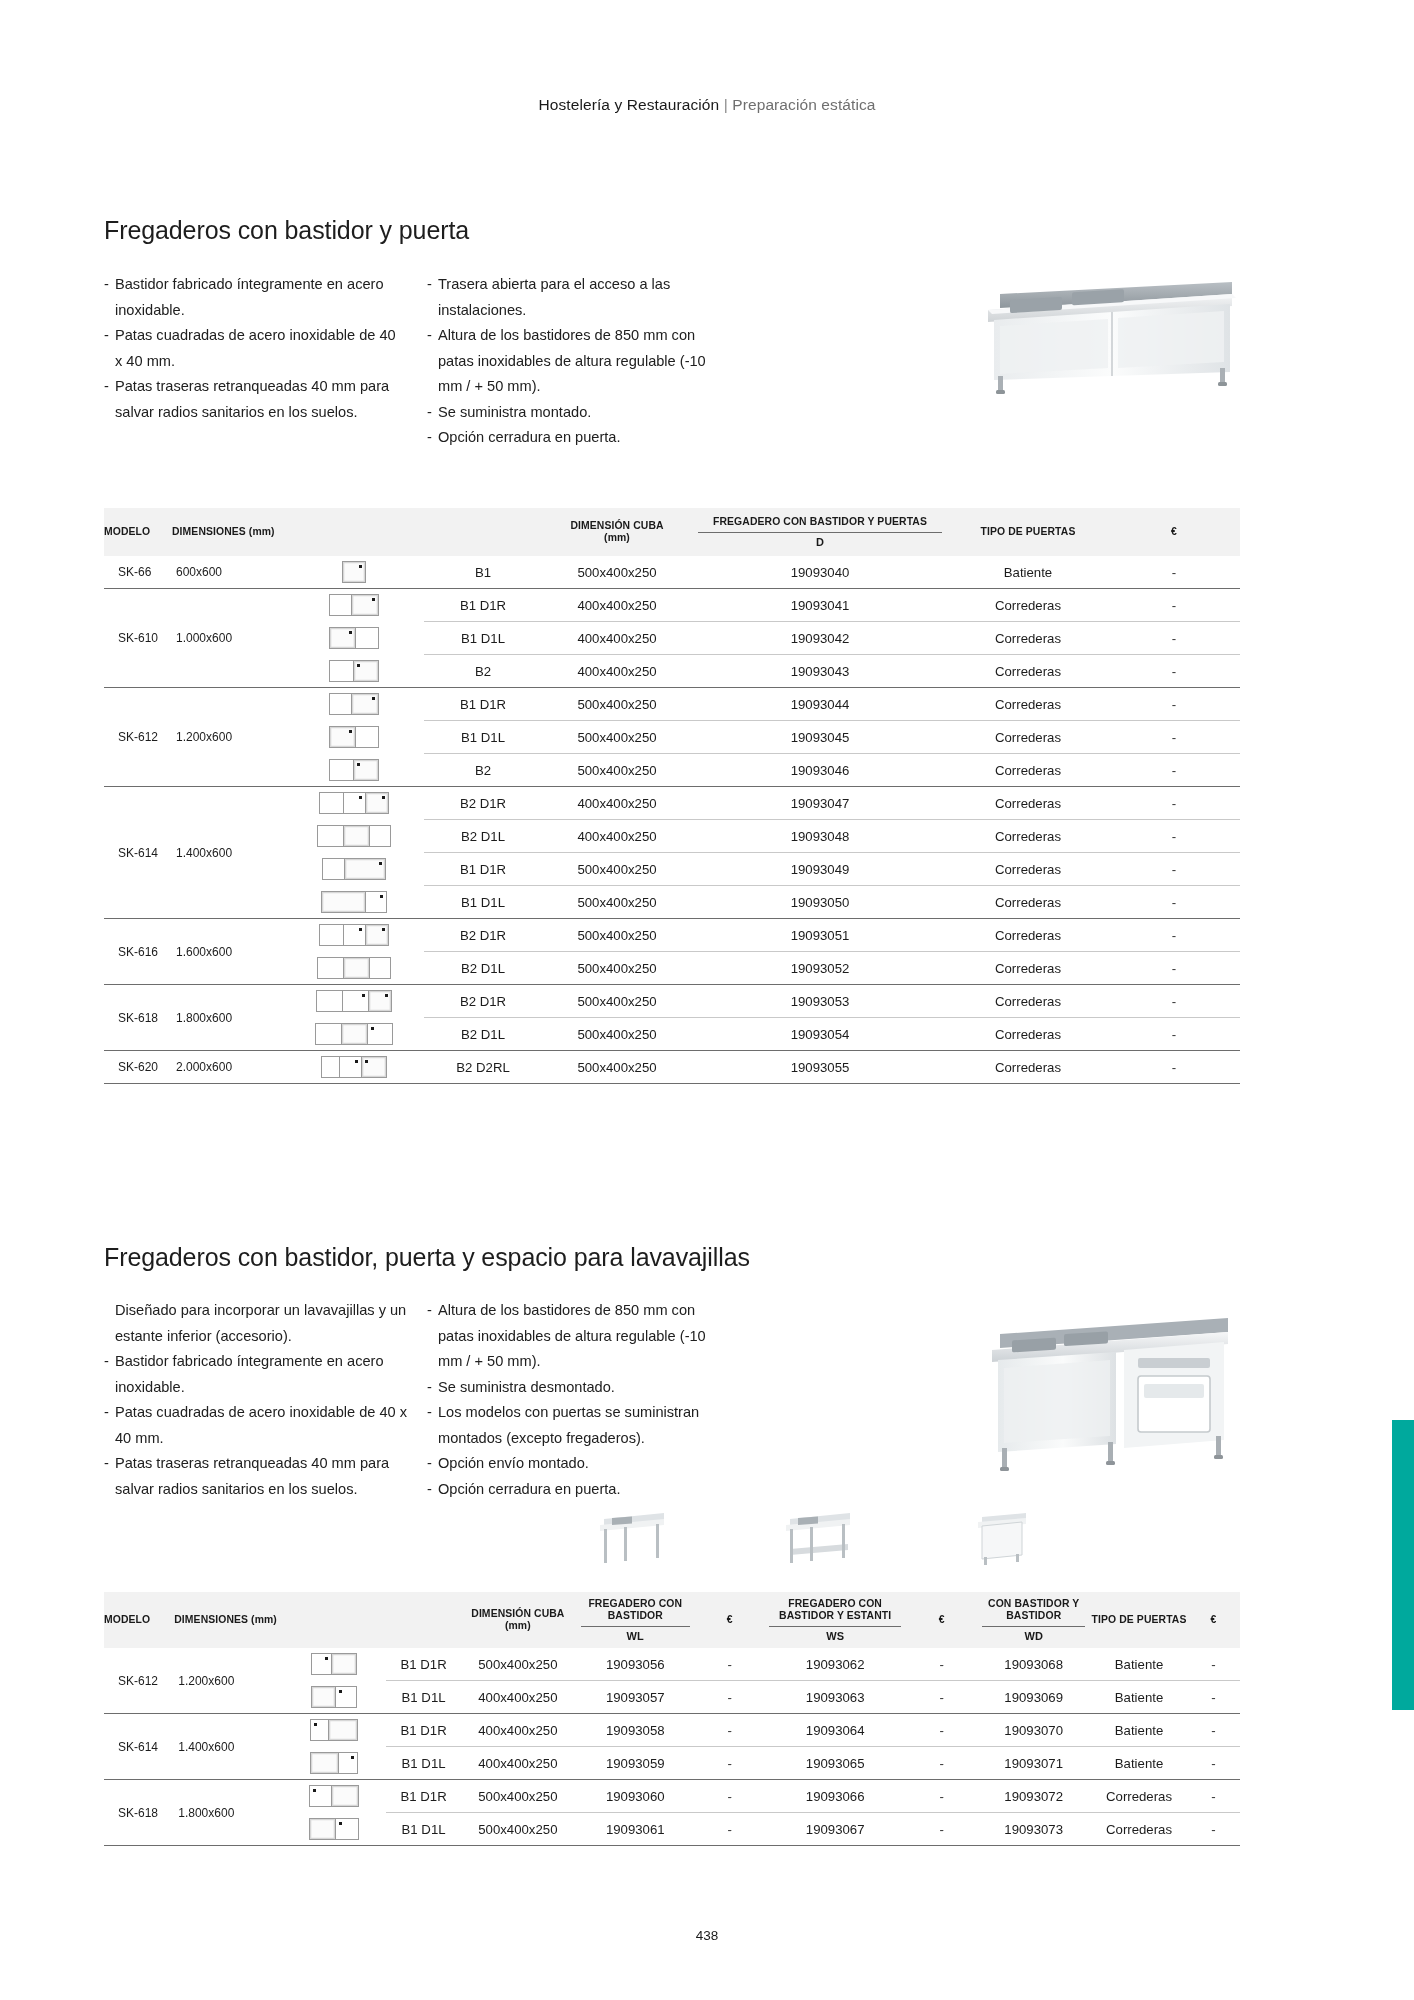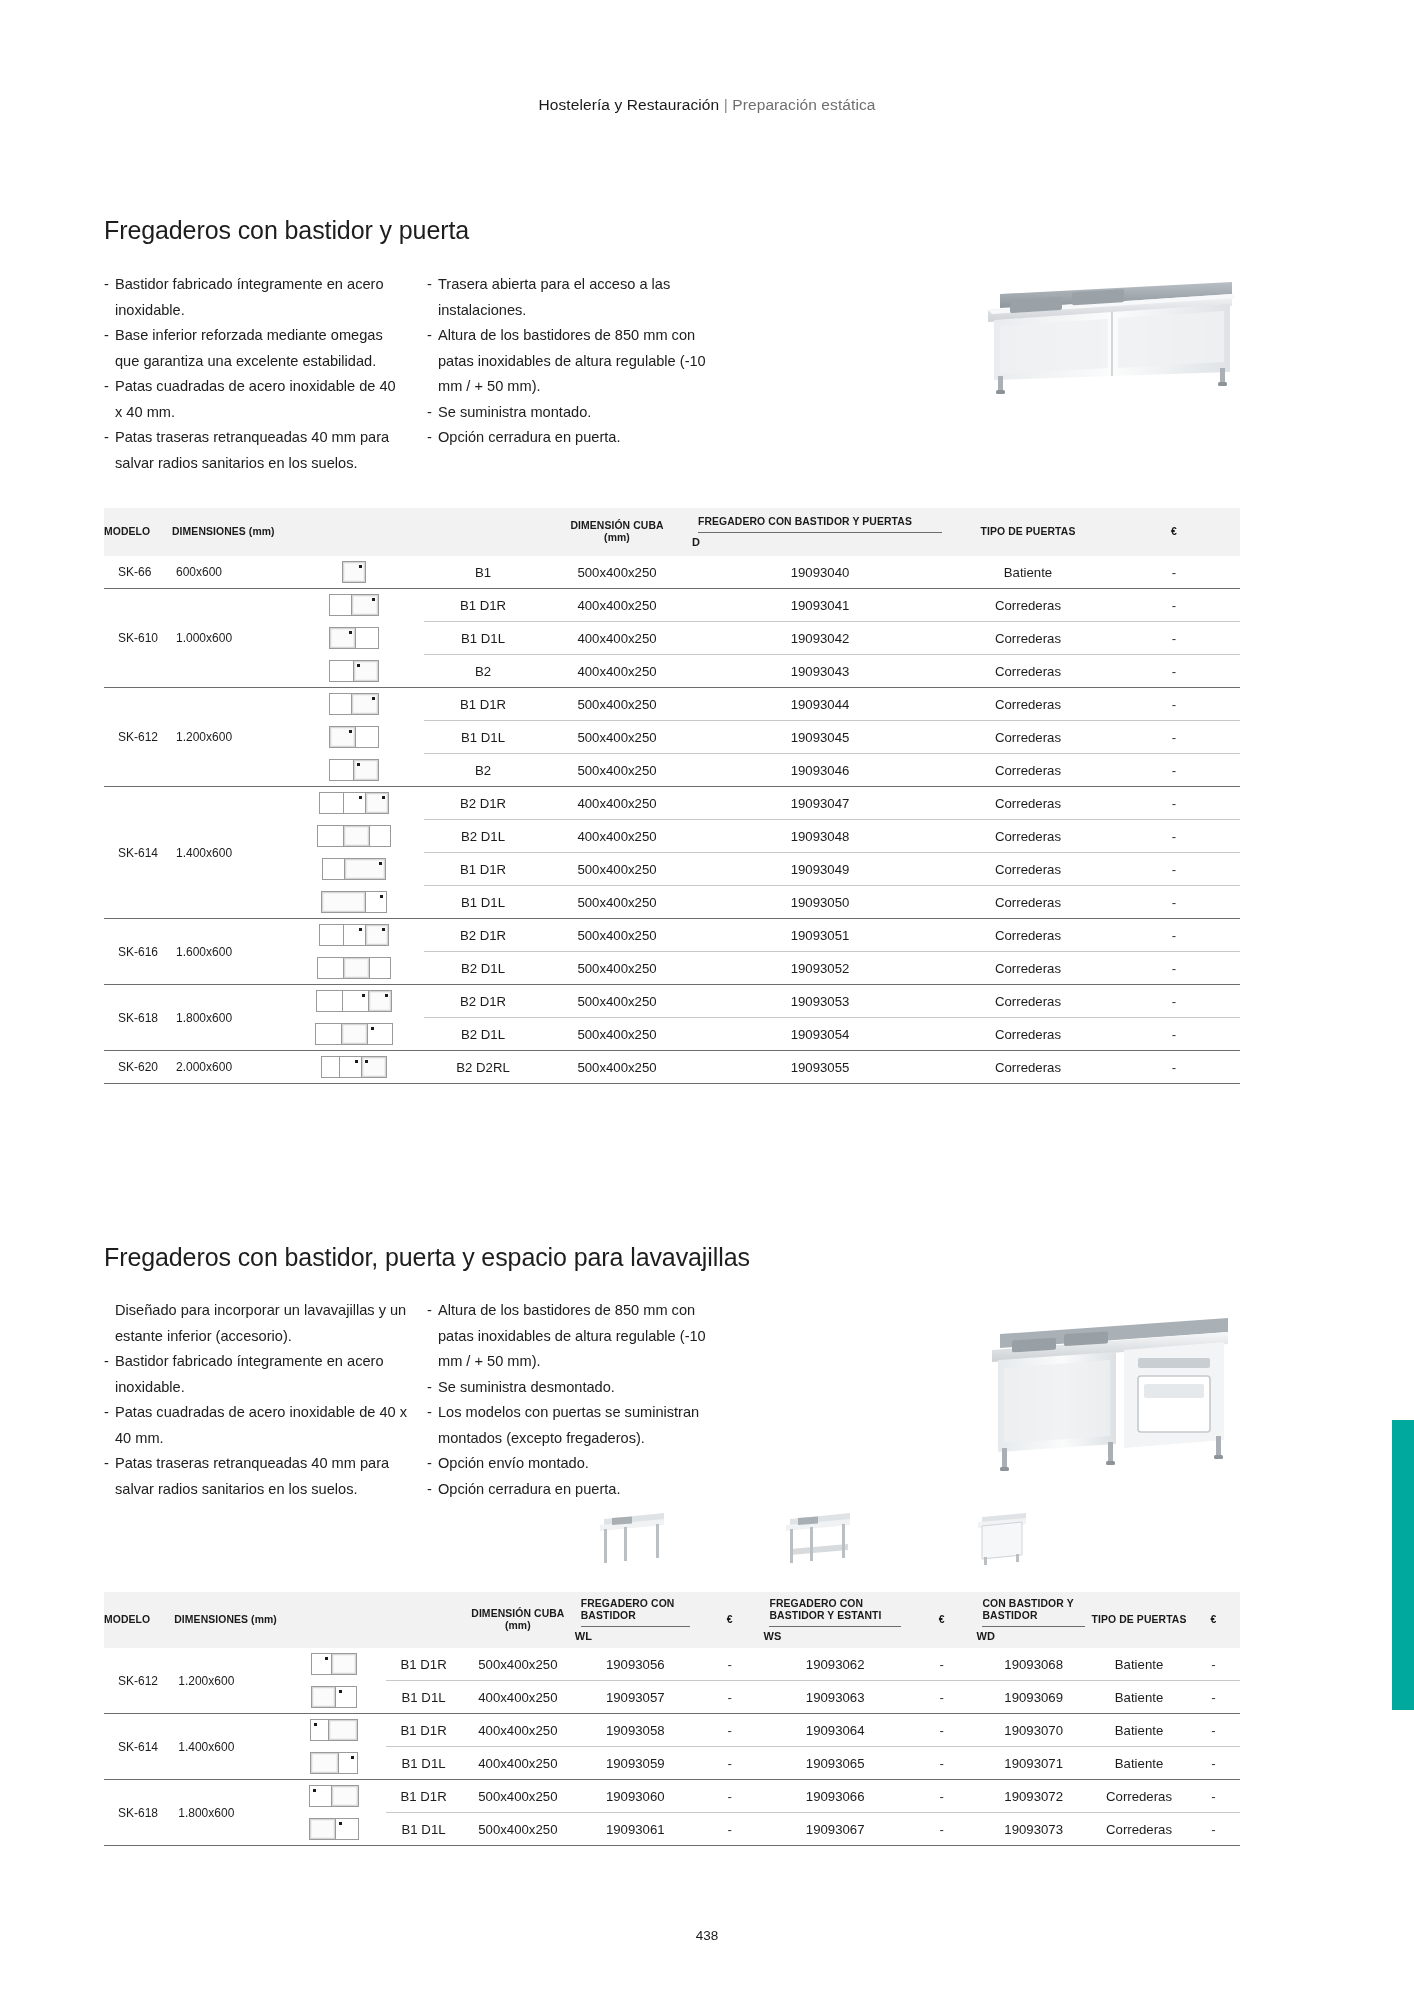--- a/index.html
+++ b/index.html
@@ -103,21 +103,21 @@
   }
   table.cat thead tr.hrow { height: 48px; }
   #table2 thead tr.hrow { height: 56px; }
 
   .hdr-cell { text-align: center; line-height: 12.5px; padding: 0 2px; }
   .hdr-left  { text-align: left; padding-left: 14px; }
   .hdr-left2 { text-align: left; padding-left: 4px; }
 
   .grp {
     display: block;
-    text-align: left;
+    text-align: center;
     line-height: 12.5px;
   }
   .grp .grp-top {
     display: block;
     padding-bottom: 3px;
     border-bottom: 1px solid #6d6d6d;
     margin: 0 6px 3px 6px;
   }
   .grp .grp-code {
     display: block;
@@ -217,21 +217,20 @@
   <div class="runhead">
     <span class="bold">Hostelería y Restauración</span>
     <span class="sep">|</span>
     <span class="light">Preparación estática</span>
   </div>
 
   <div class="sec-title" id="sec1-title">Fregaderos con bastidor y puerta</div>
 
   <div class="bullets" id="s1-col1">
     <div class="b">Bastidor fabricado íntegramente en acero inoxidable.</div>
-    <div class="b">Base inferior reforzada mediante omegas que garantiza una excelente estabilidad.</div>
     <div class="b">Patas cuadradas de acero inoxidable de 40 x 40 mm.</div>
     <div class="b">Patas traseras retranqueadas 40 mm para salvar radios sanitarios en los suelos.</div>
   </div>
 
   <div class="bullets" id="s1-col2">
     <div class="b">Trasera abierta para el acceso a las instalaciones.</div>
     <div class="b">Altura de los bastidores de 850 mm con patas inoxidables de altura regulable (-10 mm / + 50 mm).</div>
     <div class="b">Se suministra montado.</div>
     <div class="b">Opción cerradura en puerta.</div>
   </div>

